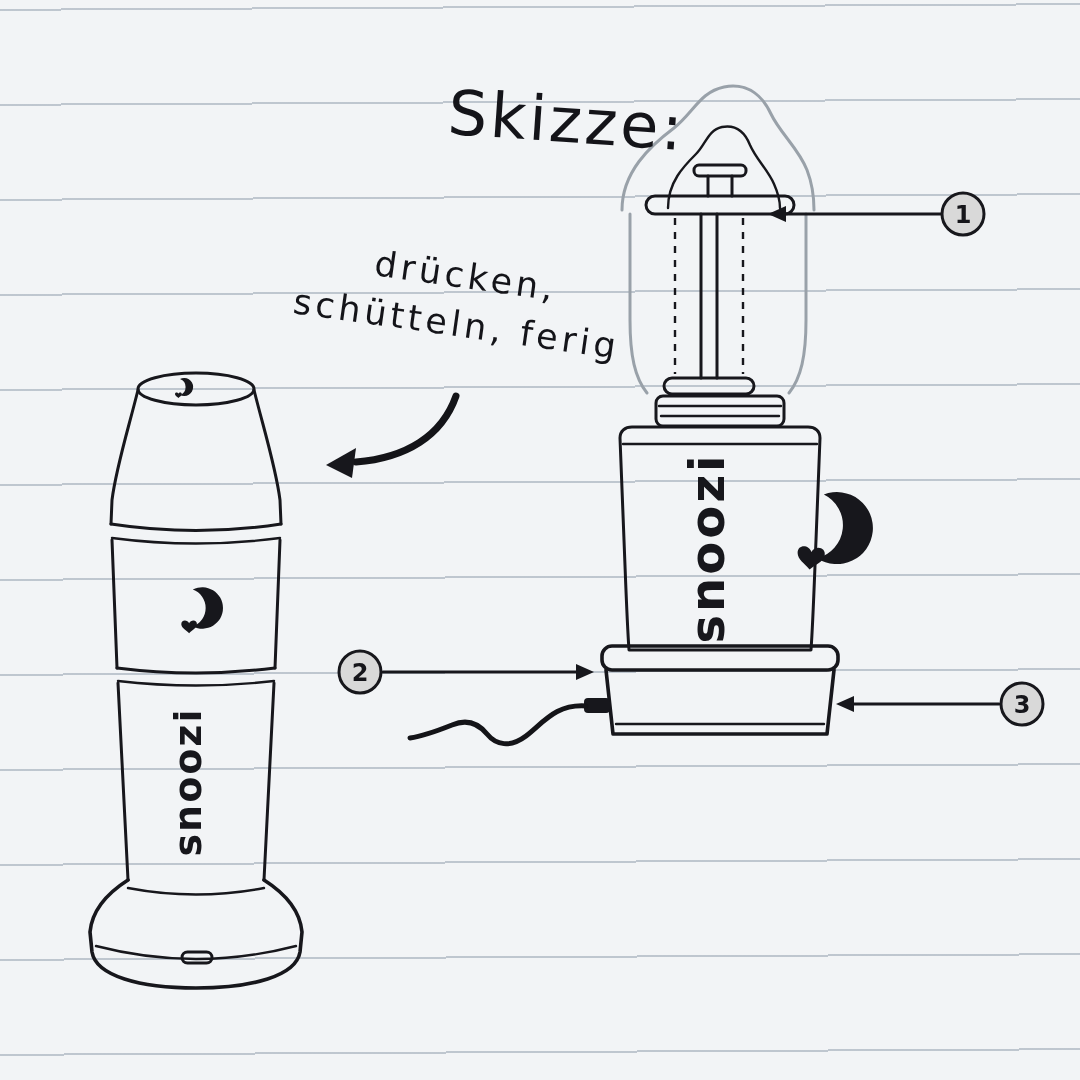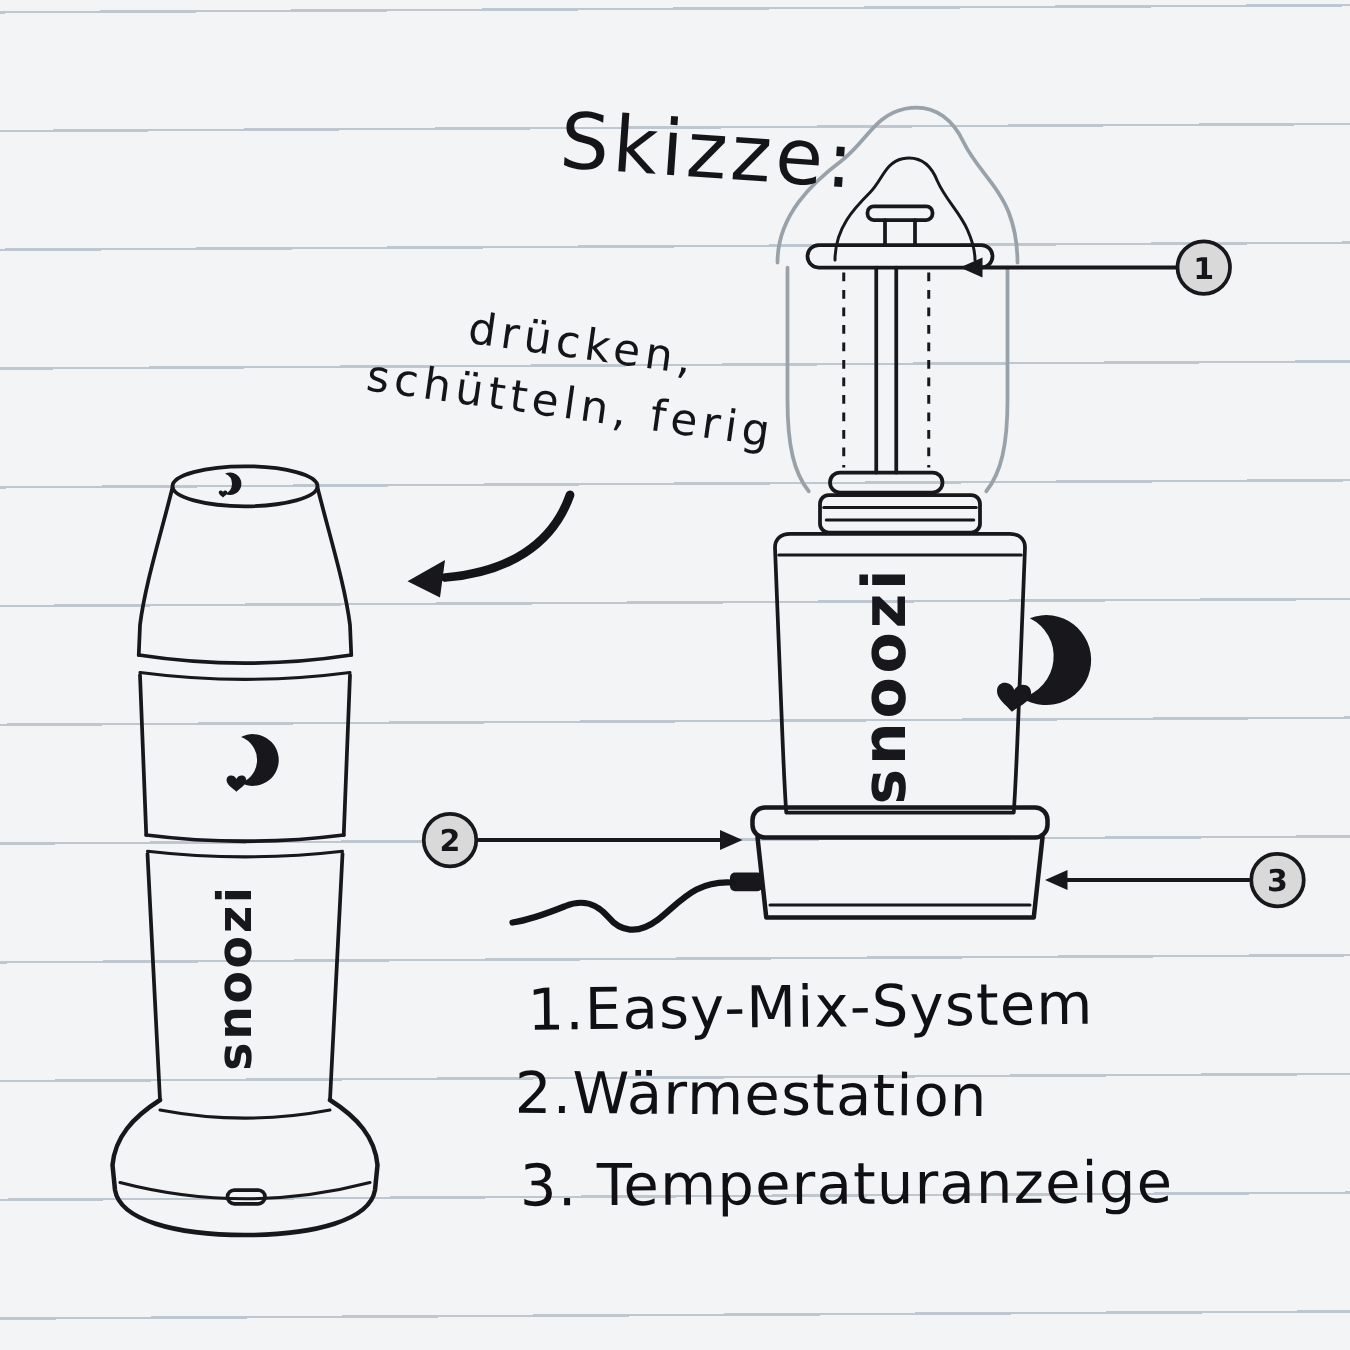--- a/index.html
+++ b/index.html
@@ -158,19 +158,14 @@
     </g>
   </svg>
 
   <div class="page-title">Skizze:</div>
 
   <div class="annotation">
     <div class="annotation-line l1">drücken,</div>
     <div class="annotation-line l2">schütteln, ferig</div>
   </div>
 
-  <div class="legend">
-    <div class="legend-row">1.Easy-Mix-System</div>
-    <div class="legend-row">2.Wärmestation</div>
-    <div class="legend-row">3. Temperaturanzeige</div>
-  </div>
 
 </div>
 
 </body></html>

